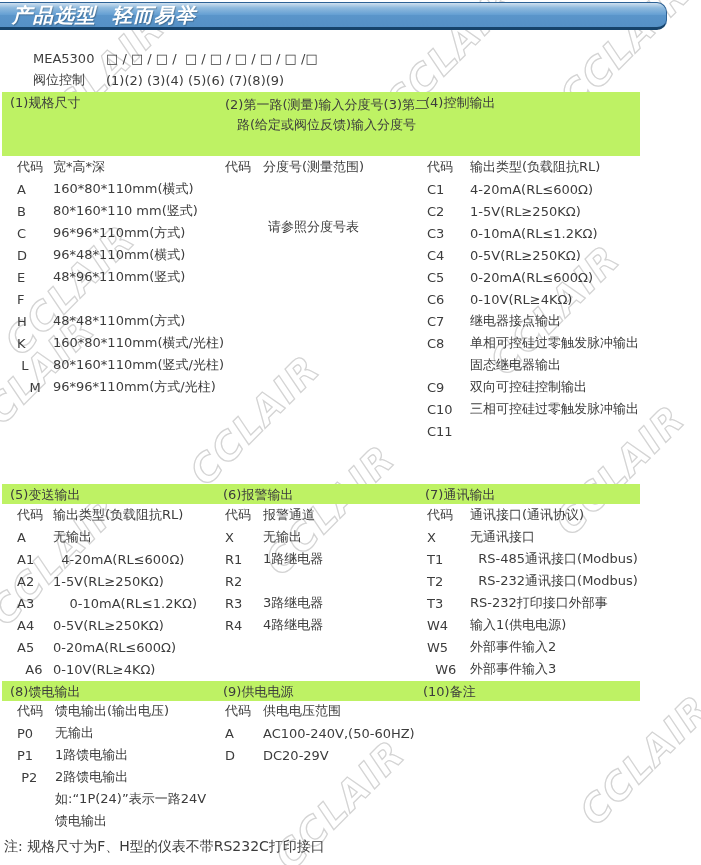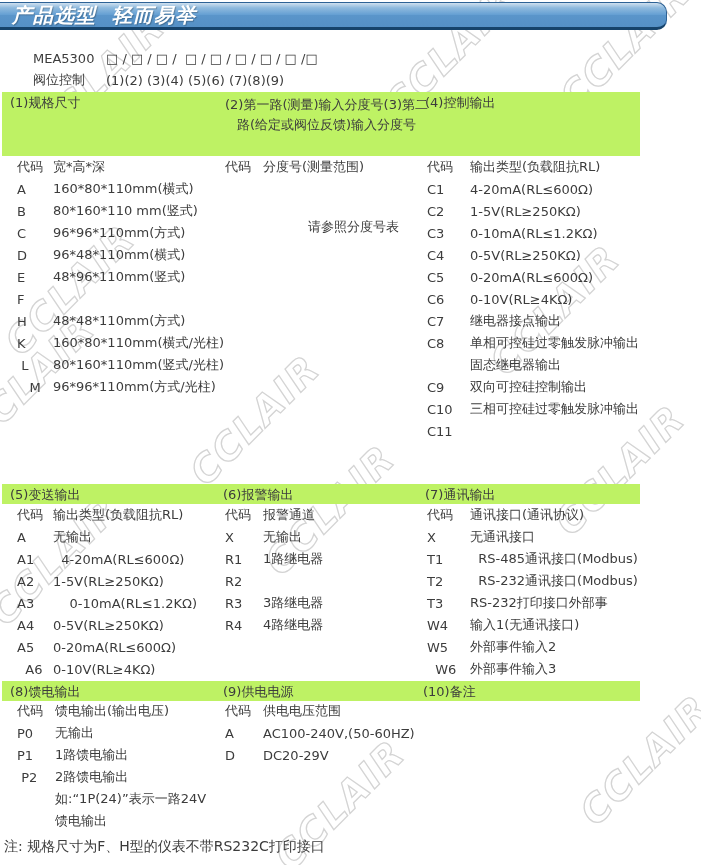--- a/index.html
+++ b/index.html
@@ -37,21 +37,21 @@
   .tbl .code{flex:0 0 var(--cw,38px);}
   .tbl .val{flex:1 1 auto;}
   #tbl-s1{left:17px;top:156px;width:208px;--cw:36px;}
   #tbl-s2{left:225px;top:156px;width:195px;--cw:38px;}
   #tbl-s4{left:427px;top:156px;width:272px;--cw:43px;}
   #tbl-s5{left:17px;top:504px;width:208px;--cw:36px;}
   #tbl-s6{left:225px;top:504px;width:195px;--cw:38px;}
   #tbl-s7{left:427px;top:504px;width:272px;--cw:43px;}
   #tbl-s8{left:17px;top:700px;width:208px;--cw:38px;}
   #tbl-s9{left:225px;top:700px;width:215px;--cw:38px;}
-  .ref-note{position:absolute;left:268px;top:218px;font-size:13px;white-space:pre;margin-left:40px;}
+  .ref-note{position:absolute;left:268px;top:218px;font-size:13px;white-space:pre;}
   .foot-note{position:absolute;left:4px;top:838px;font-size:14px;white-space:pre;}
 </style>
 </head>
 <body>
 
 <div class="page">
 
   <div class="wm" style="left:5px;top:53px">CCLAIR</div>
   <div class="wm" style="left:355px;top:27px">CCLAIR</div>
   <div class="wm" style="left:530px;top:20px">CCLAIR</div>
@@ -318,21 +318,21 @@
         <span class="val">  RS-232通讯接口(Modbus)</span>
       </div>
 
       <div class="row">
         <span class="code">T3</span>
         <span class="val">RS-232打印接口外部事</span>
       </div>
 
       <div class="row">
         <span class="code">W4</span>
-        <span class="val">输入1(无通讯接口)</span>
+        <span class="val">输入1(供电电源)</span>
       </div>
 
       <div class="row">
         <span class="code">W5</span>
         <span class="val">外部事件输入2</span>
       </div>
 
       <div class="row">
         <span class="code">  W6</span>
         <span class="val">外部事件输入3</span>

